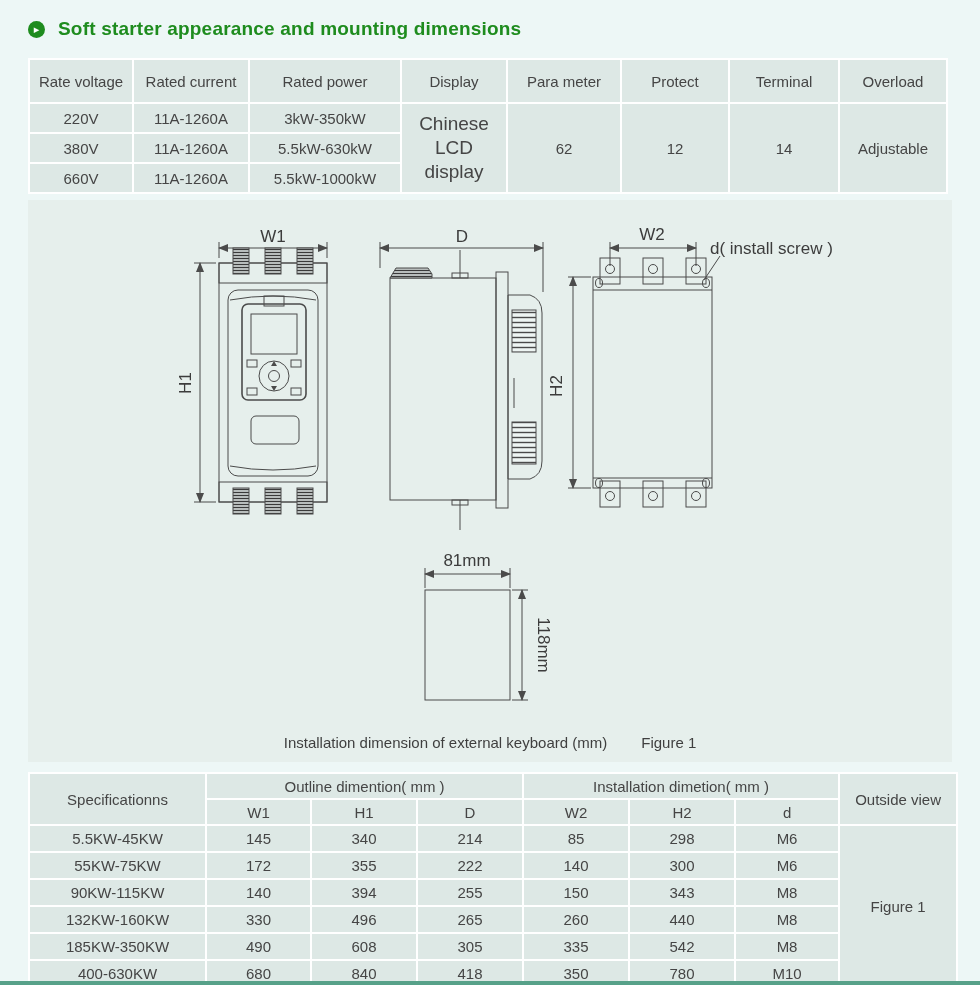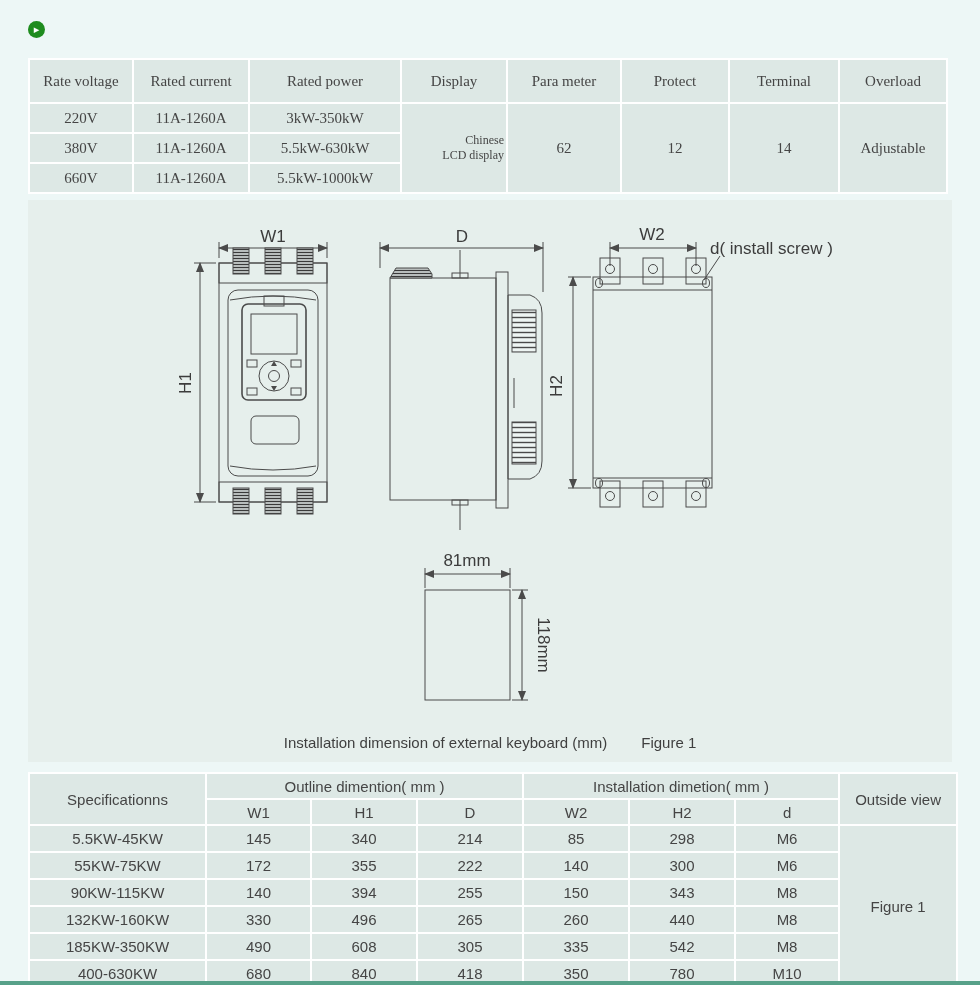--- a/index.html
+++ b/index.html
@@ -12,42 +12,43 @@
   .content{margin-left:28px;width:924px;}
   
   .title-row{display:flex;align-items:center;gap:13px;padding-top:13px;height:32px;}
   .bullet{width:17px;height:17px;border-radius:50%;background:#1e8c1e;color:#fff;
     display:flex;align-items:center;justify-content:center;font-size:11px;line-height:1;flex:0 0 auto;}
   .page-title{font-size:19px;font-weight:bold;color:#1e8c1e;letter-spacing:.2px;}
   
   table{border-collapse:separate;border-spacing:2px;background:#fff;table-layout:fixed;}
   th,td{background:#dde8e5;font-weight:normal;text-align:center;padding:0 2px;
     font-size:15px;color:#454545;overflow:hidden;}
-  .spec-table{width:776px;margin-top:13px;font-family:Liberation Serif, serif;}
+  .spec-table{width:776px;margin-top:13px;}
   .spec-table th{height:42px;}
   .spec-table td{height:28px;}
-  .pre-line{white-space:pre-line;font-size:12px;line-height:1.25;text-align:right;}
+  .pre-line{white-space:pre-line;font-size:19px;line-height:1.25;}
   .dim-table{width:924px;margin-top:10px;}
   .dim-table th{height:24px;}
   .dim-table td{height:25px;text-align:center;}
   
   .drawing-panel{position:relative;width:924px;height:562px;background:#e6efec;margin-top:6px;}
   .drawing-panel svg{position:absolute;left:0;top:0;}
   .caption-row{position:absolute;left:0;top:534px;width:100%;display:flex;
     justify-content:center;gap:34px;font-size:15px;color:#3f3f3f;}
   svg text{font-family:"Liberation Sans",sans-serif;font-size:17px;fill:#3c3c3c;}
   .bottom-bar{position:absolute;left:0;bottom:0;width:980px;height:4px;background:#57a189;}
 </style>
 </head>
 <body>
 
 <div class="content">
 
   <div class="title-row">
     <span class="bullet">▸</span>
+    <span class="page-title">Soft starter appearance and mounting dimensions</span>
   </div>
 
   <table class="spec-table">
     <colgroup>
       <col style="width:102px">
         <col style="width:114px">
         <col style="width:150px">
         <col style="width:104px">
       <col style="width:112px">
         <col style="width:106px">

